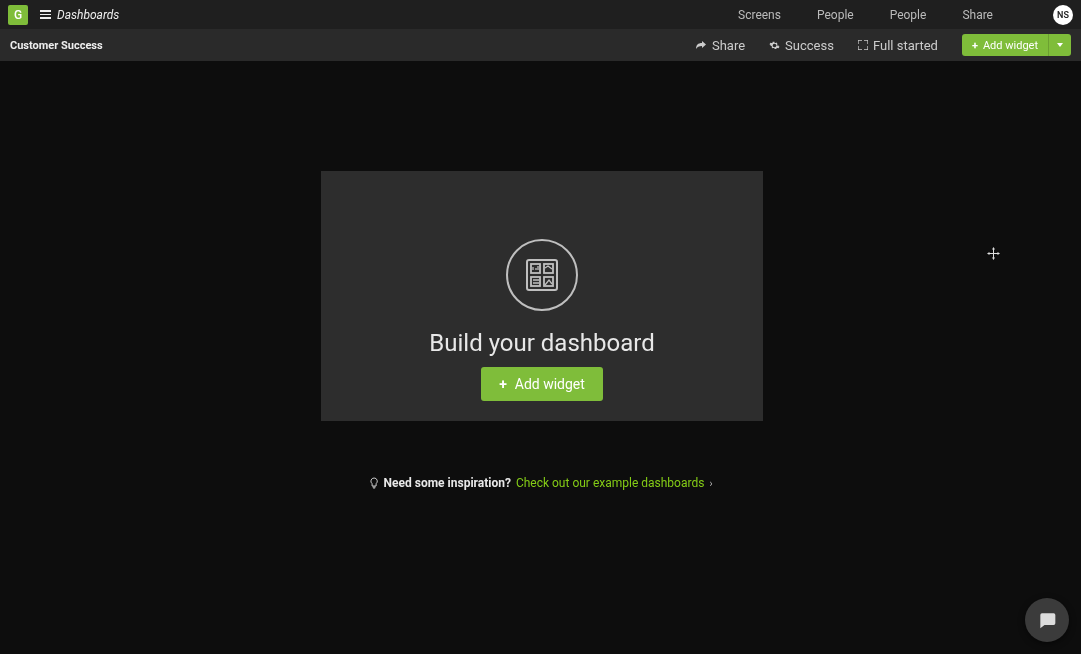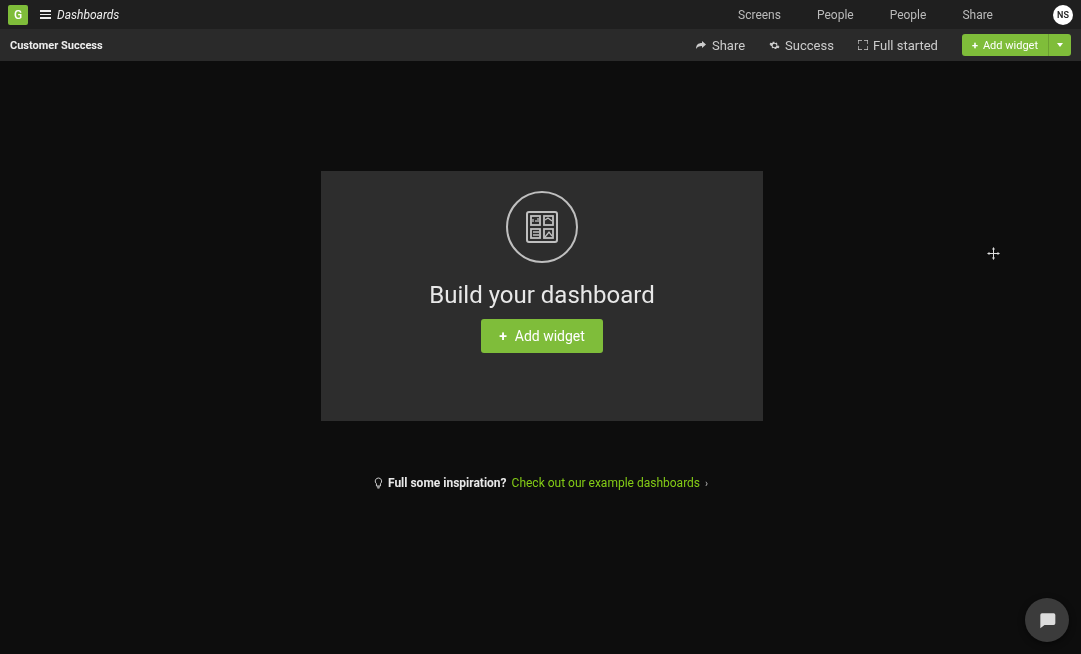--- a/index.html
+++ b/index.html
@@ -148,21 +148,21 @@
     .empty-card {
       position: absolute;
       left: 321px;
       top: 110px;
       width: 442px;
       height: 250px;
       background: #2d2d2d;
       display: flex;
       flex-direction: column;
       align-items: center;
-      justify-content: flex-start;
+      justify-content: flex-end;
       padding: 20px;
     }
     .dash-icon-circle {
       width: 72px;
       height: 72px;
       border: 2px solid #bfbfbf;
       border-radius: 50%;
       display: flex;
       align-items: center;
       justify-content: center;
@@ -323,21 +323,21 @@
     <div class="add-widget-btn-center">
       <span class="plus-icon">+</span>
       <span>Add widget</span>
     </div>
   </div>
 
   <div class="inspiration">
     <svg class="ico-svg" width="10" height="12" viewBox="0 0 10 12">
       <path d="M5 1 a3.2 3.2 0 0 1 2 5.7 L7 9 L3 9 L3 6.7 A3.2 3.2 0 0 1 5 1 Z M3.5 10 h3 M4 11 h2" stroke="#ccc" stroke-width="1" fill="none"></path>
     </svg>
-    <span class="bold">Full some inspiration?</span>
+    <span class="bold">Need some inspiration?</span>
     <span class="light">Check out our example dashboards</span>
     <span class="chevron-right">›</span>
   </div>
 
   <div class="move-cursor">
     <svg width="13" height="13" viewBox="0 0 13 13">
       <path d="M6.5 0 L8 2.5 L7 2.5 L7 6 L10.5 6 L10.5 5 L13 6.5 L10.5 8 L10.5 7 L7 7 L7 10.5 L8 10.5 L6.5 13 L5 10.5 L6 10.5 L6 7 L2.5 7 L2.5 8 L0 6.5 L2.5 5 L2.5 6 L6 6 L6 2.5 L5 2.5 Z" fill="#ddd"></path>
     </svg>
   </div>
 

